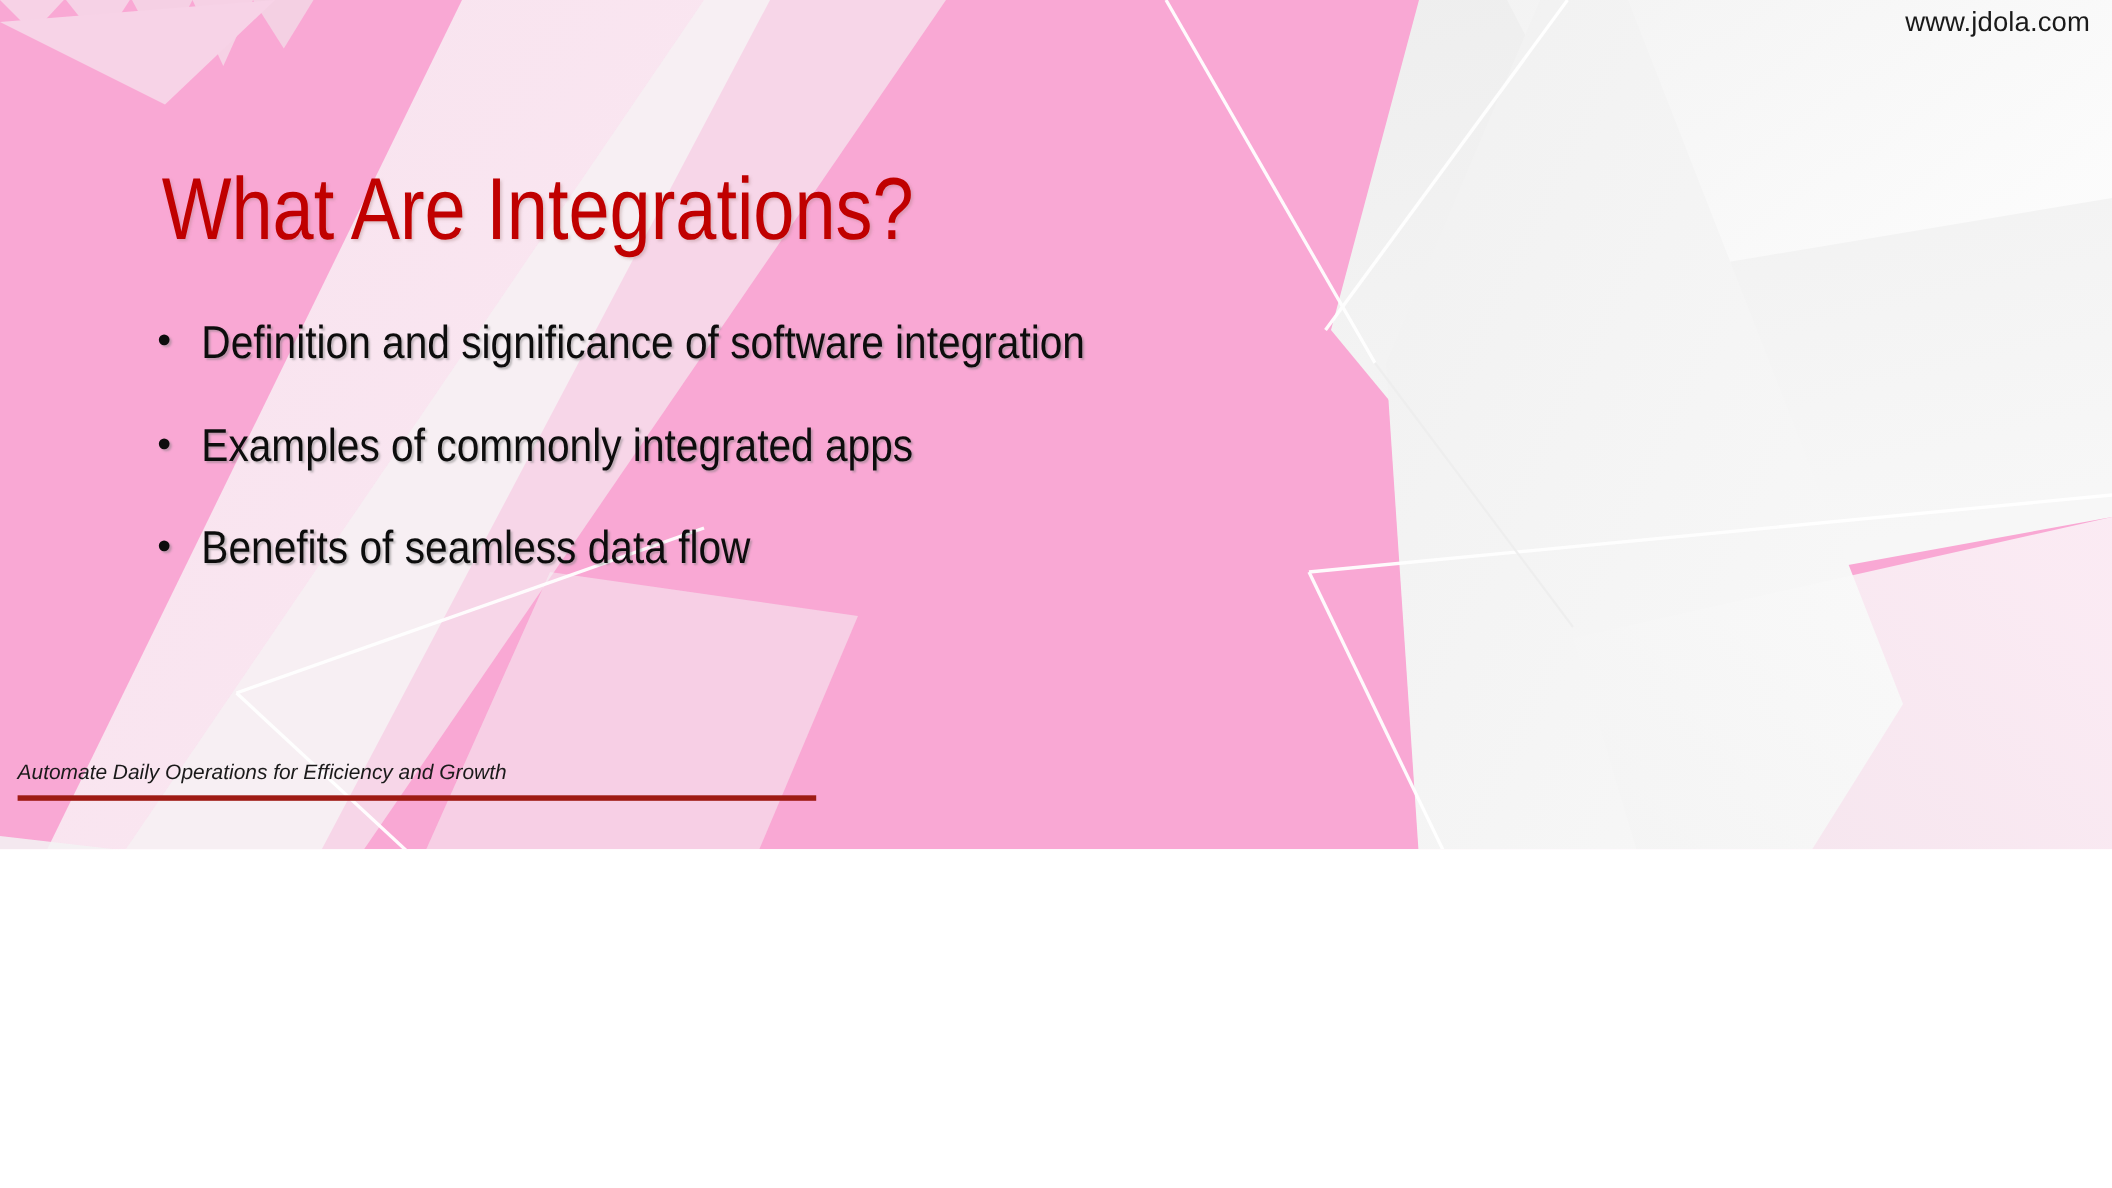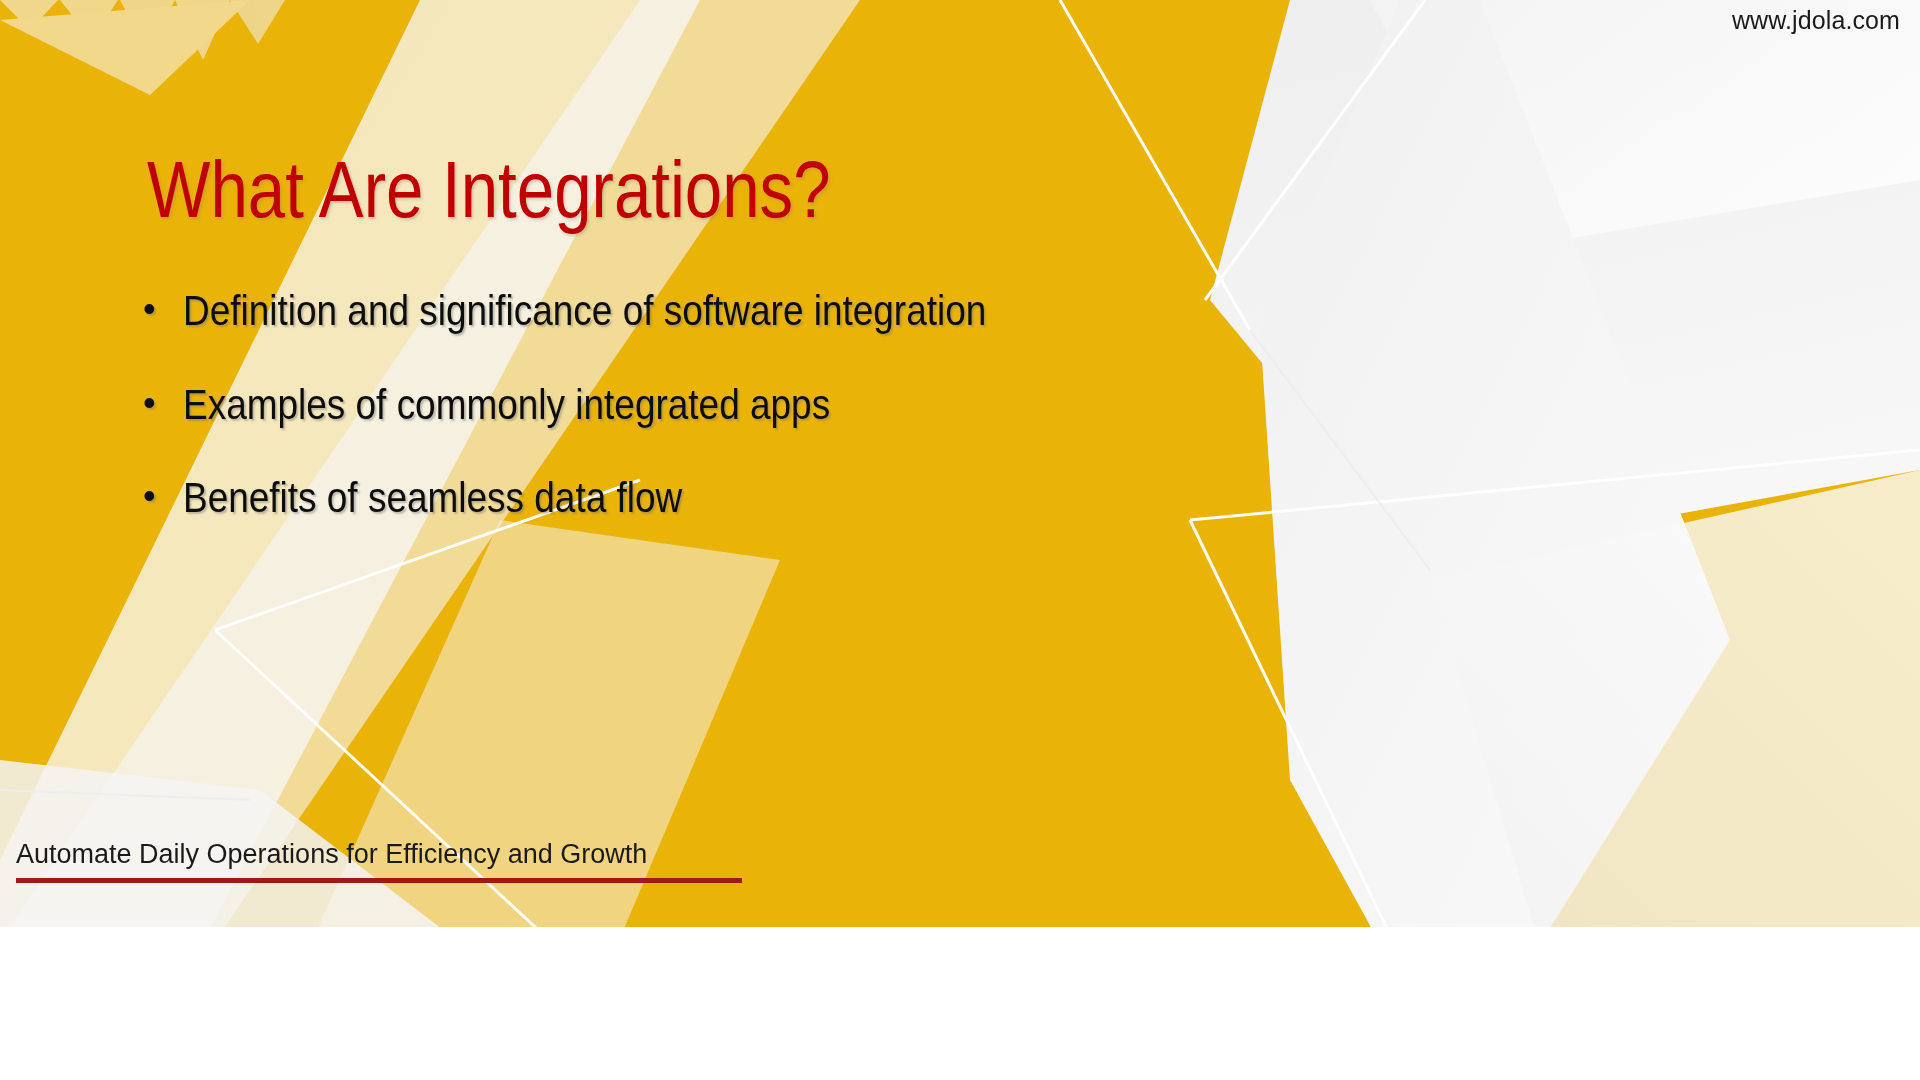--- a/index.html
+++ b/index.html
@@ -7,23 +7,23 @@
     padding: 0;
     background: #ffffff;
   }
   body {
     font-family: "Liberation Sans", sans-serif;
   }
 
   #slide {
     position: relative;
     width: 1920px;
-    height: 927px;
+    height: 772px;
     overflow: hidden;
-    background: #eab308;
+    background: #f9a8d4;
   }
 
   
   #bg-layer {
     position: absolute;
     inset: 0;
     width: 1920px;
     height: 1080px;
     pointer-events: none;
   }
@@ -93,24 +93,25 @@
 
   
   #footer {
     position: absolute;
     left: 16px;
     bottom: 44px;
     width: 760px;
   }
   #footer-text {
     font-family: "Liberation Sans", sans-serif;
-    font-size: 27px;
+    font-size: 19px;
     color: #1a1a1a;
     line-height: 1.2;
     white-space: nowrap;
+    font-style: italic;
   }
   #footer-rule {
     margin-top: 8px;
     width: 726px;
     height: 5px;
     background: #9E1B14;
   }
 </style>
 </head>
 <body>

